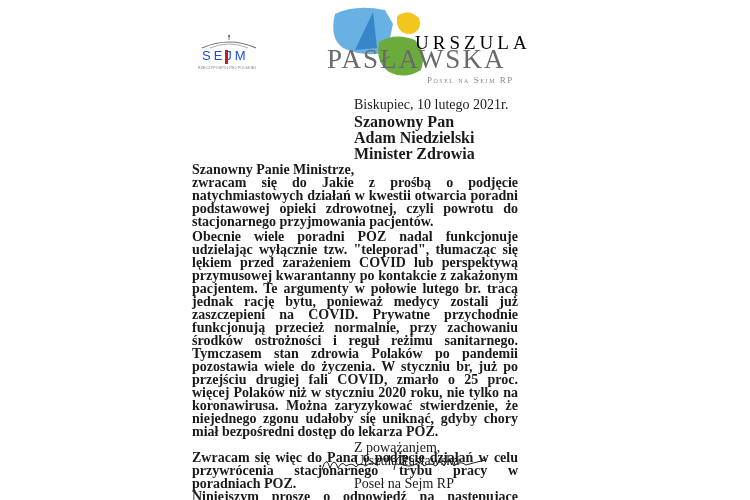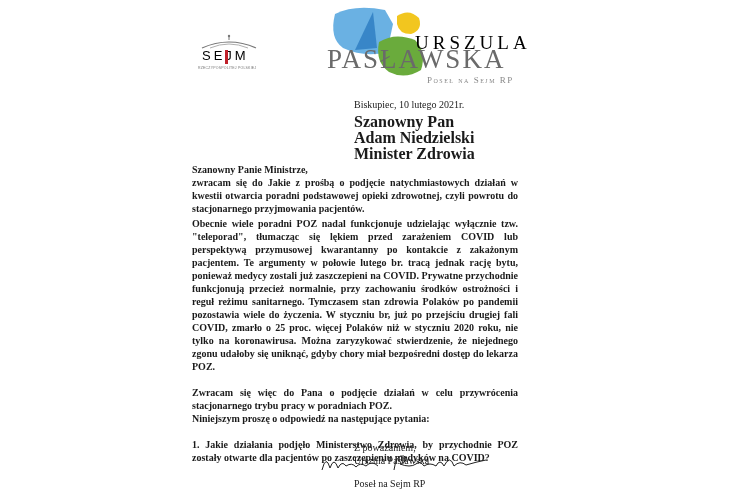--- a/index.html
+++ b/index.html
@@ -5,30 +5,30 @@
     html, body { margin: 0; padding: 0; background: #ffffff; }
     body {
       width: 750px; height: 500px; position: relative; overflow: hidden;
       font-family: "Liberation Serif", "DejaVu Serif", serif;
       color: #1a1a1a;
     }
     .abs { position: absolute; }
     
     #sejm-logo { left: 196px; top: 34px; width: 66px; height: 50px; }
     #sejm-logo svg { display: block; }
-    .sejm-word { position: absolute; left: 6px; top: 14px; font-family: "Liberation Sans", sans-serif; font-size: 13px; letter-spacing: 3px; color: #000000; }
+    .sejm-word { position: absolute; left: 6px; top: 14px; font-family: "Liberation Sans", sans-serif; font-size: 13px; letter-spacing: 3px; color: #1d4ed8; }
     .sejm-sub { position: absolute; left: 2px; top: 32px; font-family: "Liberation Sans", sans-serif; font-size: 3.5px; color: #777; letter-spacing: 0.2px; white-space: nowrap; }
 
     
     #brand-logo { left: 325px; top: 2px; width: 215px; height: 92px; }
     .brand-first { position: absolute; left: 90px; top: 30px; font-family: "Liberation Serif", serif; font-size: 19px; letter-spacing: 4px; color: #000000; }
     .brand-last { position: absolute; left: 2px; top: 42px; font-family: "Liberation Serif", serif; font-size: 27px; letter-spacing: 2px; color: #6a6a6a; }
     .brand-sub { position: absolute; left: 102px; top: 73px; font-family: "Liberation Serif", serif; font-size: 9px; letter-spacing: 1.5px; color: #888; font-variant: small-caps; }
 
-    .text { font-size: 10px; line-height: 13px; }
+    .text { font-size: 14px; line-height: 13px; }
     #date-line { left: 354px; top: 98px; }
     #recipient { left: 354px; top: 114px; font-weight: bold; font-size: 16px; line-height: 16px; }
     #body { left: 192px; top: 163px; width: 326px; }
     #body p { margin: 0; text-align: justify; font-weight: bold; }
     .gap { height: 13px; }
     #closing { left: 354px; top: 425px; margin-top: 16px; }
     #signature { left: 320px; top: 450px; width: 170px; height: 25px; }
     #signature-title { left: 354px; top: 477px; }
   </style>
 </head>

